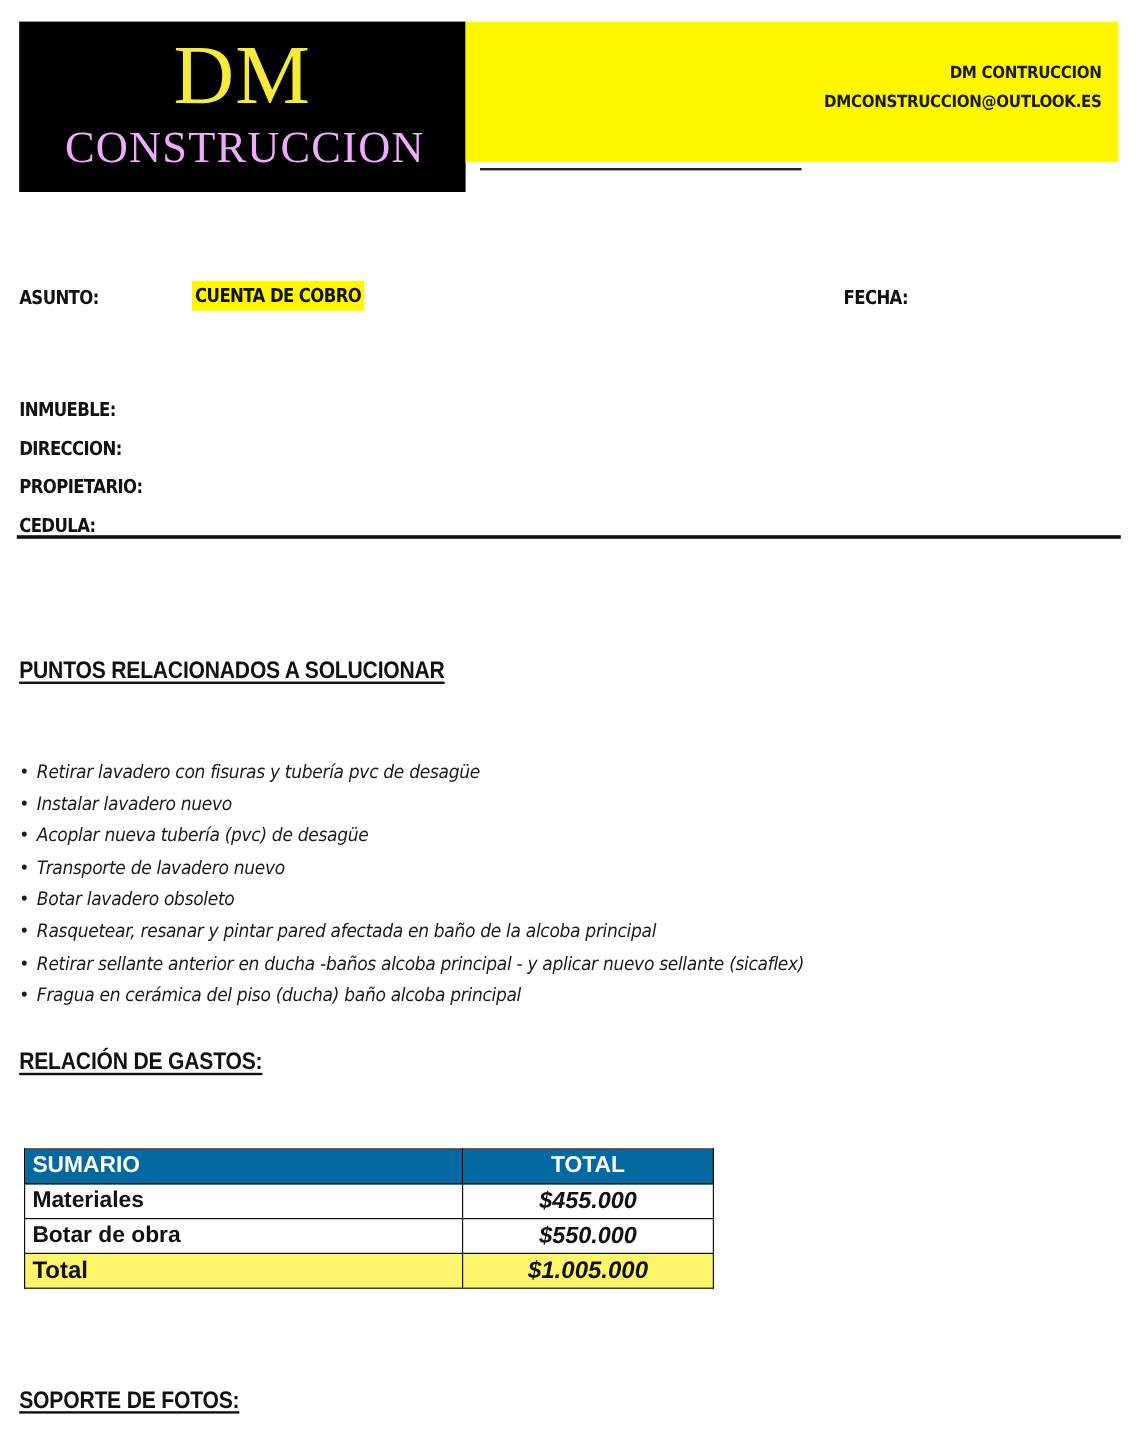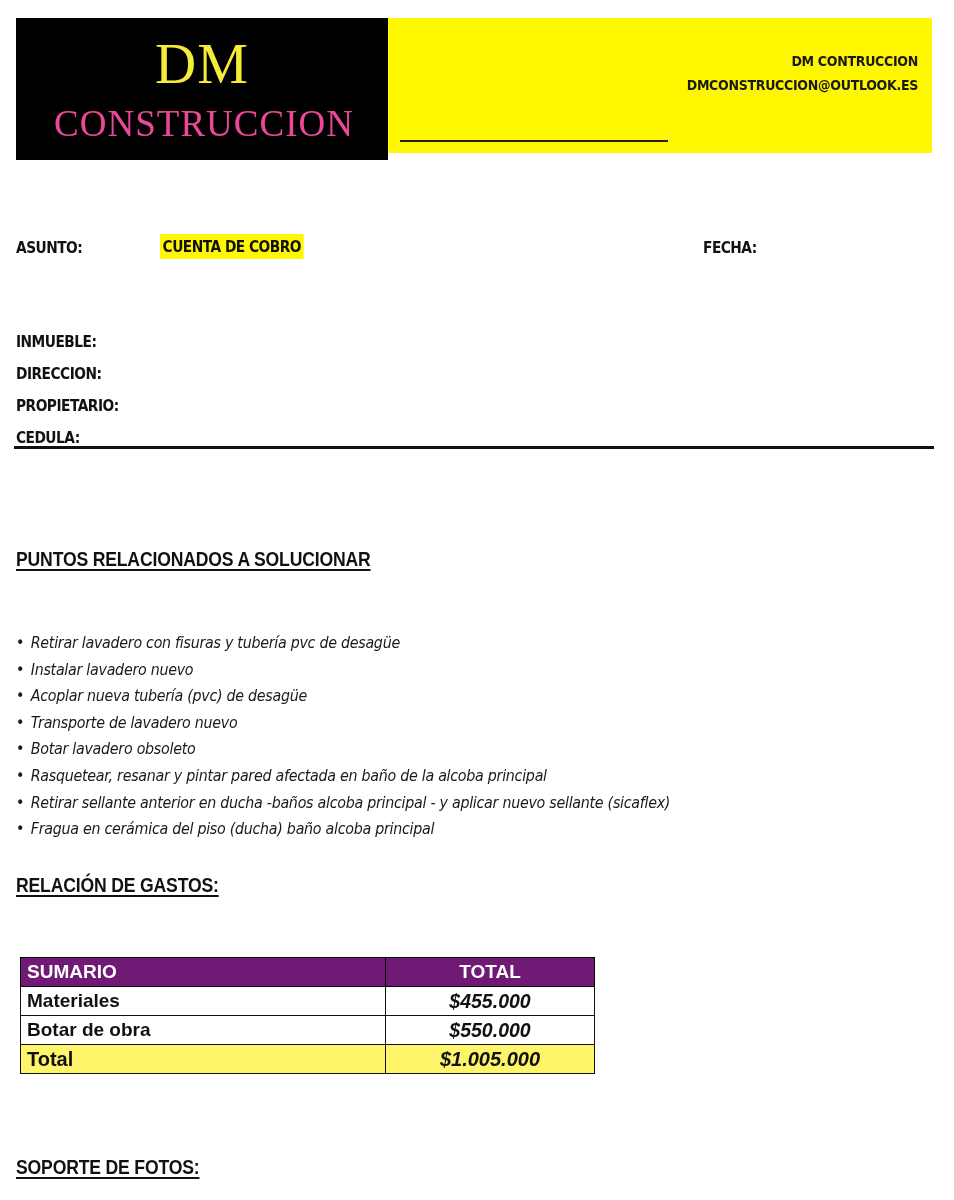--- a/index.html
+++ b/index.html
@@ -2,26 +2,26 @@
 <html><head>
   <meta charset="utf-8">
   <style>
     html, body { margin: 0; padding: 0; background: #ffffff; }
     body { width: 954px; height: 1200px; position: relative; overflow: hidden; color: #111; }
     .abs { position: absolute; }
 
     
     .logo-box { left: 16px; top: 18px; width: 372px; height: 142px; background: #000; }
     .logo-dm { left: 0; top: 16px; width: 372px; text-align: center;
-      font-family: "Liberation Serif", "DejaVu Serif", serif; font-size: 57px; line-height: 60px;
+      font-family: "Liberation Serif", "DejaVu Serif", serif; font-size: 70px; line-height: 60px;
       color: #f5ec3a; letter-spacing: 1px; }
     .logo-cons { left: 0; top: 86px; width: 376px; text-align: center;
       font-family: "Liberation Serif", "DejaVu Serif", serif; font-size: 37px; line-height: 40px;
-      color: #ec4899; letter-spacing: 1px; }
-    .contact-box { left: 388px; top: 18px; width: 544px; height: 135px; background: #fff700; }
+      color: #f0abfc; letter-spacing: 1px; }
+    .contact-box { left: 388px; top: 18px; width: 544px; height: 117px; background: #fff700; }
     .contact-lines { right: 14px; top: 32px; text-align: right;
       font-family: "DejaVu Sans Condensed", "DejaVu Sans", sans-serif; font-weight: bold;
       font-size: 14px; line-height: 23.5px; color: #1a1a1a; letter-spacing: -0.3px; }
     .contact-rule { left: 12px; top: 122px; width: 268px; height: 0; border-top: 2px solid #222; }
 
     
     .lbl { font-family: "DejaVu Sans", sans-serif; font-weight: bold; font-size: 16px;
       letter-spacing: -0.6px; transform: scaleX(0.86); transform-origin: left center; color: #111; }
     .asunto { left: 16px; top: 238px; }
     .asunto-val { left: 160px; top: 234px; background: #fff700; padding: 3px 3px;
@@ -45,21 +45,21 @@
     .bullets { left: 16px; top: 630px; margin: 0; padding: 0; list-style: none; font-style: italic; }
     .bullets li { font-family: "DejaVu Sans", sans-serif; font-size: 15.5px; line-height: 26.6px;
       height: 26.6px; white-space: nowrap; transform: scaleX(0.92); transform-origin: left center;
       letter-spacing: -0.3px; color: #1a1a1a; }
     .bullets li .dot { display: inline-block; width: 16px; }
 
     
     .summary { left: 20px; top: 957px; border-collapse: collapse; width: 575px;
       font-family: "Liberation Sans", sans-serif; font-weight: bold; font-size: 19px; }
     .summary th, .summary td { height: 28px; padding: 0 6px; border: 1.5px solid #111; line-height: 28px; }
-    .summary thead th { background: #701a75; color: #fff; border-color: #000; }
+    .summary thead th { background: #0369a1; color: #fff; border-color: #000; }
     .summary th.c1, .summary td.c1 { width: 352px; text-align: left; }
     .summary th.c2, .summary td.c2 { text-align: center; }
     .summary tr.total td { background: #fff56a; font-size: 20px; }
     .summary td.c2 { font-size: 19.5px; font-style: italic; }
   </style>
 </head>
 <body>
 
 <div class="abs logo-box">
   <div class="abs logo-dm">DM</div>

